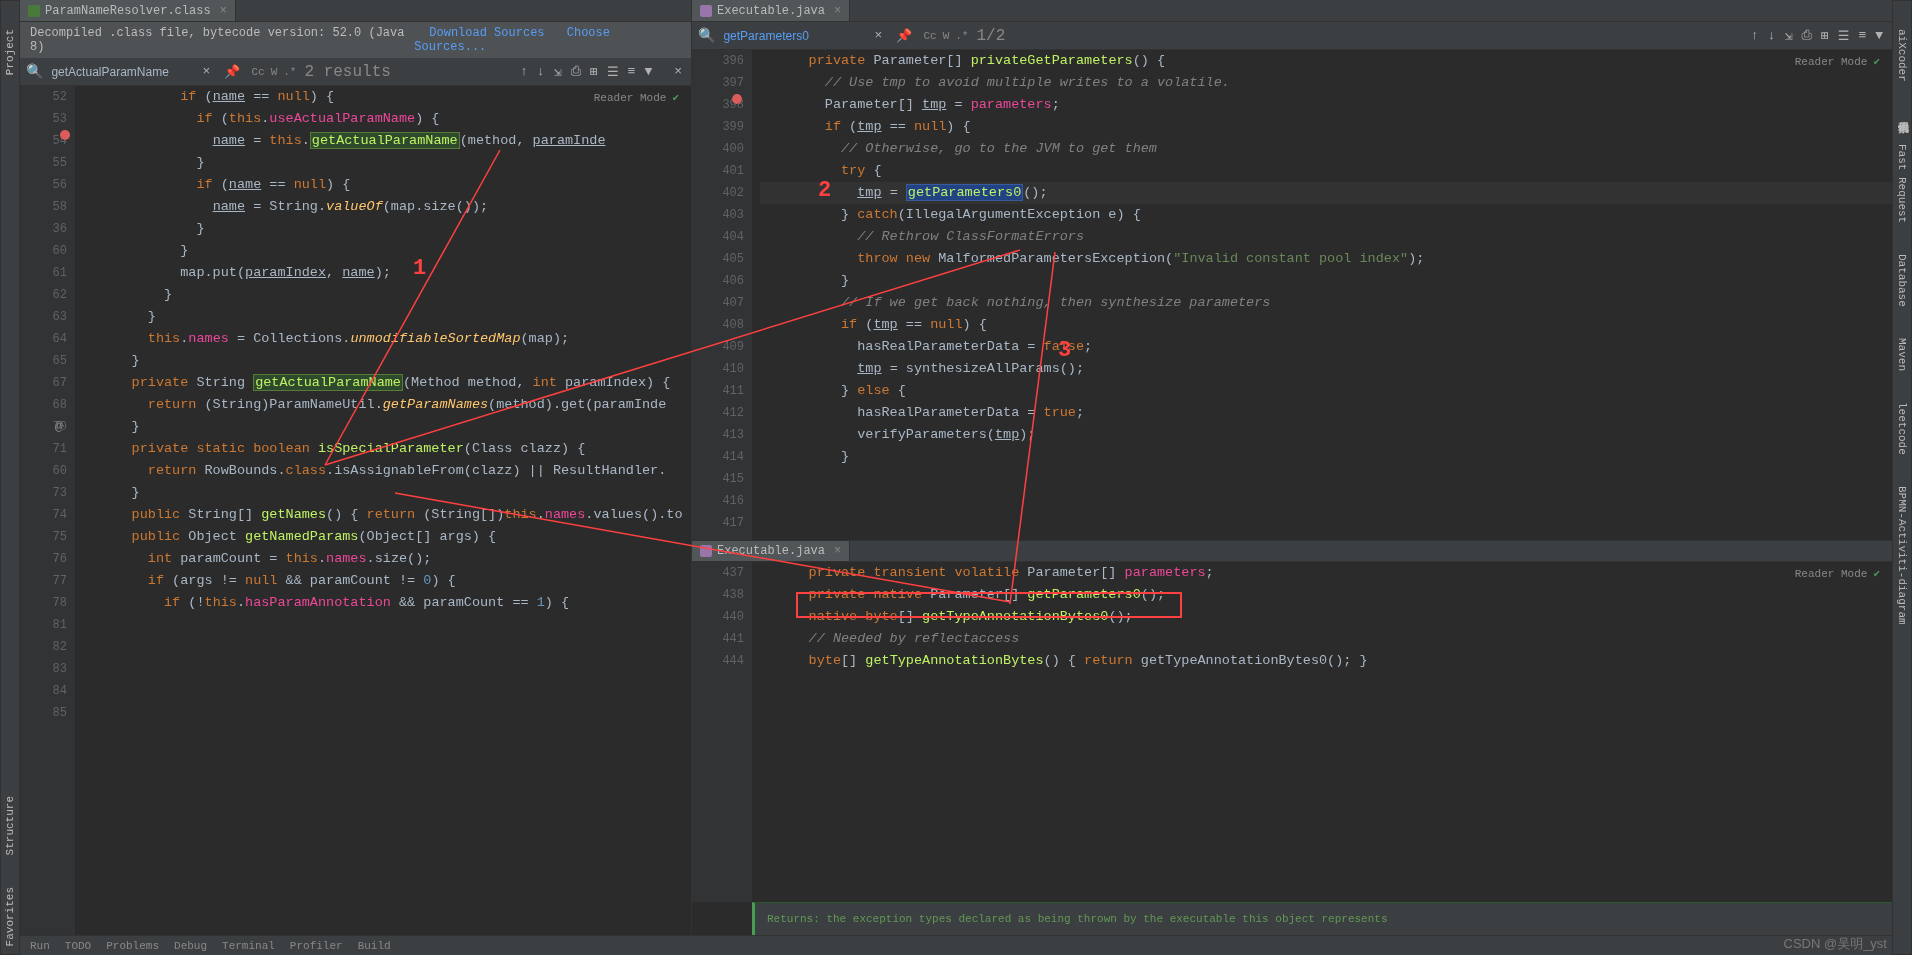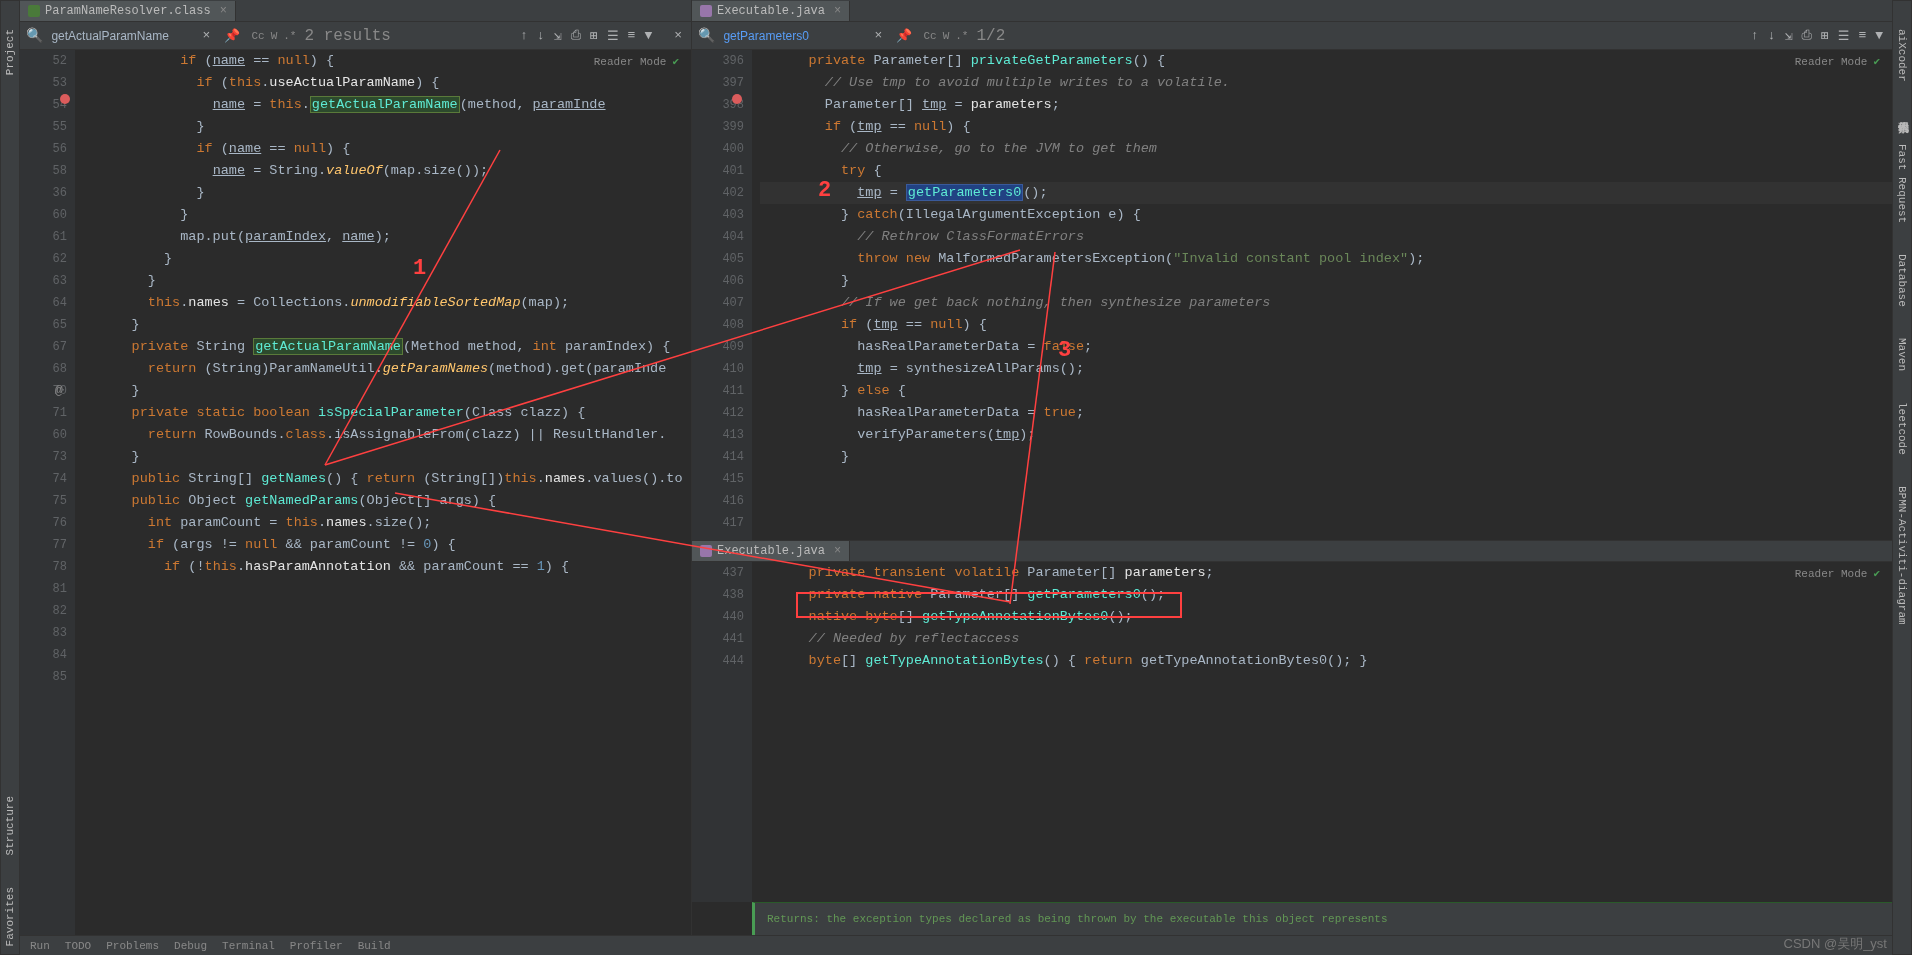--- a/index.html
+++ b/index.html
@@ -6,21 +6,21 @@
 body{background:#2b2b2b;color:#a9b7c6;font-family:Consolas,'Courier New',monospace;font-size:13px;overflow:hidden;width:1912px;height:955px;position:relative}
 .vbar{position:absolute;top:0;width:20px;height:100%;background:#3c3f41;border:1px solid #323232;display:flex;flex-direction:column;align-items:center;padding-top:20px;gap:15px}
 .vbar-l{left:0}
 .vbar-r{right:0}
 .vtab{writing-mode:vertical-rl;text-orientation:mixed;font-size:11px;color:#bbb;cursor:pointer;padding:8px 2px}
 .vtab-l{transform:rotate(180deg)}
 .main{position:absolute;left:20px;right:20px;top:0;bottom:20px;display:flex}
 .pane{display:flex;flex-direction:column;overflow:hidden}
 .pane-l{width:672px;border-right:1px solid #323232}
 .pane-r{flex:1;display:flex;flex-direction:column}
-.tabs{background:#3c3f41;height:22px;display:flex;align-items:center;border-bottom:1px solid #323232}
+.tabs{background:#3c3f41;height:22px;display:flex;border-bottom:1px solid #323232}
 .tab{padding:3px 8px;background:#515658;color:#bbb;font-size:12px;display:flex;align-items:center;gap:5px;border-right:1px solid #323232}
 .tab-ico{width:12px;height:12px;border-radius:2px}
 .ico-class{background:#4a7a3a}
 .ico-java{background:#9876aa}
 .tab-x{color:#888;margin-left:4px}
 .banner{background:#4e5254;color:#bbb;font-size:12px;padding:4px 10px;display:flex;justify-content:space-between;align-items:center}
 .banner a{color:#589df6;text-decoration:none;margin-left:15px}
 .findbar{background:#3c3f41;height:28px;display:flex;align-items:center;padding:0 6px;gap:8px;border-bottom:1px solid #323232}
 .find-ico{color:#888;font-size:14px}
 .find-in{background:transparent;border:none;color:#a9b7c6;font-size:12px;width:140px;outline:none}
@@ -29,23 +29,23 @@
 .find-btns{display:flex;gap:3px;margin-left:auto}
 .ibtn{color:#afb1b3;font-size:13px;cursor:pointer;padding:2px 3px}
 .editor{flex:1;display:flex;overflow:hidden;position:relative}
 .gutter{background:#313335;width:55px;text-align:right;padding-right:8px;color:#606366;font-size:12px;line-height:22px;user-select:none}
 .gutter-r{width:60px}
 .bp{display:inline-block;width:10px;height:10px;background:#db5c5c;border-radius:50%;position:absolute;left:40px}
 .code{flex:1;padding-left:8px;line-height:22px;white-space:pre;font-size:13.5px;overflow:hidden}
 .kw{color:#cc7832}
 .str{color:#6a8759}
 .com{color:#808080;font-style:italic}
-.mth{color:#5eead4}
+.mth{color:#bef264}
 .mthI{color:#ffc66d;font-style:italic}
-.fld{color:#e5e5e5}
+.fld{color:#ec4899}
 .num{color:#6897bb}
 .ul{text-decoration:underline}
 .hl-green{background:#2d4a2d;border:1px solid #5a7a3a;padding:0 1px}
 .hl-blue{background:#214283;border:1px solid #3a5a9a;padding:0 1px}
 .hl-line{background:#323232}
 .reader{position:absolute;top:5px;right:12px;color:#888;font-size:11px;z-index:5}
 .reader-ck{color:#499c54;margin-left:6px}
 .split-h{border-top:1px solid #323232}
 .doc{background:#3c3f41;padding:8px 12px;border-top:1px solid #2a5a2a;border-left:3px solid #499c54;margin-left:60px}
 .doc-txt{color:#629755;font-size:11px;line-height:1.5}
@@ -77,20 +77,27 @@
 </div>
 
 <div class="main">
   <div class="pane pane-l">
     <div class="tabs">
       <div class="tab">
         <span class="tab-ico ico-class"></span>
         <span>ParamNameResolver.class</span>
         <span class="tab-x">×</span>
       </div>
+    </div>
+    <div class="banner">
+      <span>Decompiled .class file, bytecode version: 52.0 (Java 8)</span>
+      <span>
+        <a>Download Sources</a>
+        <a>Choose Sources...</a>
+      </span>
     </div>
     <div class="findbar">
       <span class="find-ico">🔍</span>
       <input class="find-in" value="getActualParamName" style="">
       <span class="ibtn">×</span>
       <span class="ibtn">📌</span>
       <span class="find-opts">
           <span>Cc</span>
           <span>W</span>
           <span>.*</span>

